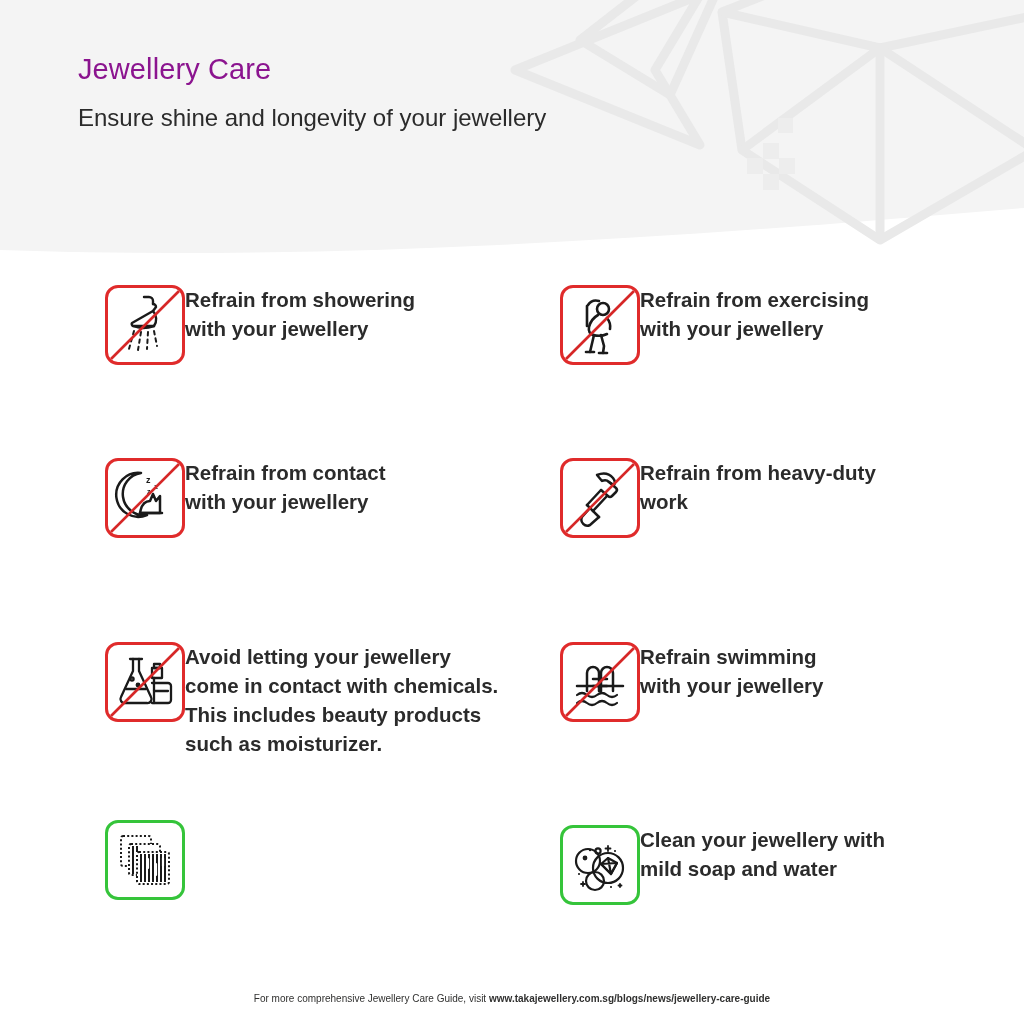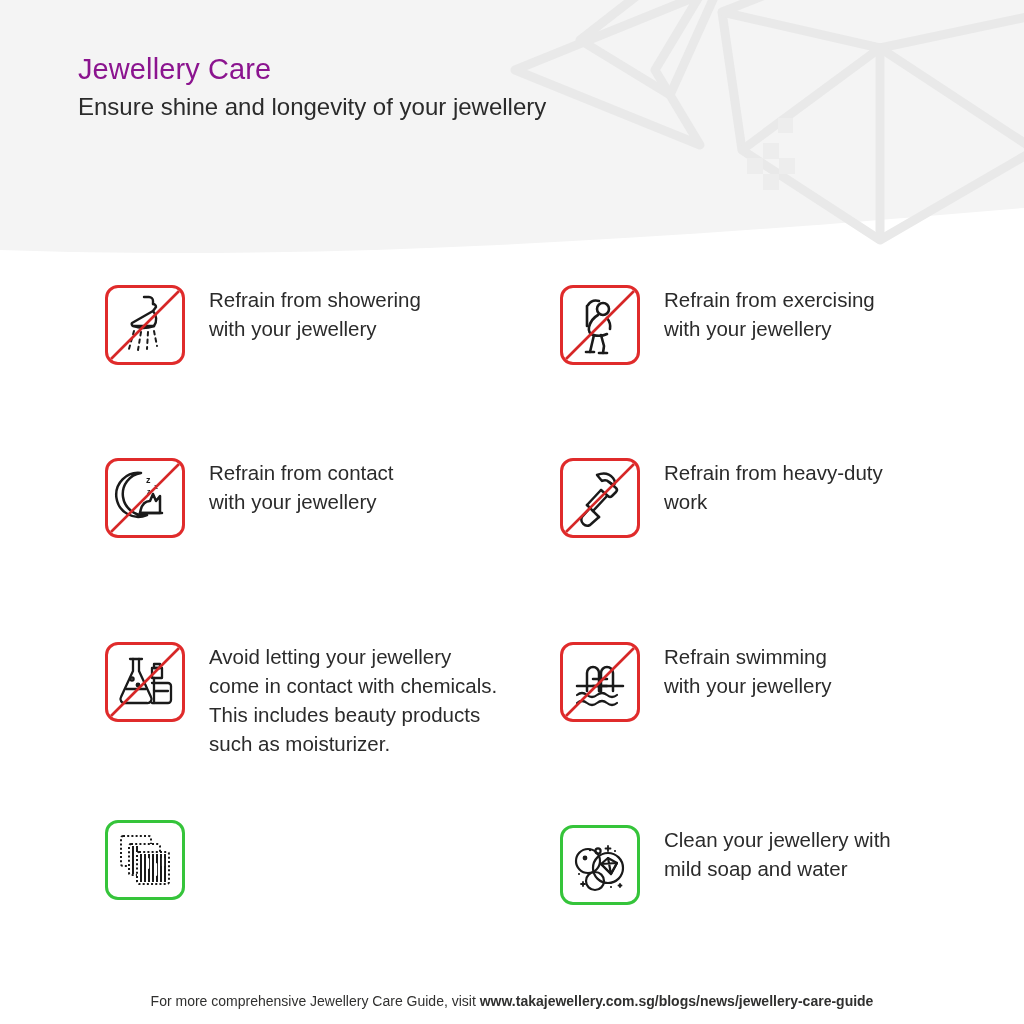--- a/index.html
+++ b/index.html
@@ -46,21 +46,21 @@
     width: 700px;
   }
   .title {
     font-size: 29px;
     font-weight: normal;
     color: #8b148f;
     letter-spacing: 0.1px;
     line-height: 1.2;
   }
   .subtitle {
-    margin-top: 4px;
+    margin-top: 15px;
     font-size: 24px;
     font-weight: 400;
     color: #2b2b2b;
     line-height: 1.3;
   }
 
   
   .grid {
     position: absolute;
     left: 0;
@@ -84,33 +84,32 @@
     overflow: hidden;
     flex: 0 0 auto;
   }
   .icon-box.good { border-color: #35c43a; }
   .icon-box svg { position: absolute; left: 0; top: 0; }
 
   .item-text {
     font-size: 20.5px;
     line-height: 29px;
     color: #2b2b2b;
-    font-weight: 400;
-    padding-left: 24px;
+    font-weight: 700;
     white-space: pre-line;
   }
 
   
   .footer {
     position: absolute;
     left: 0;
     top: 992px;
     width: 1024px;
     text-align: center;
-    font-size: 14px;
+    font-size: 10px;
     color: #30302f;
     line-height: 1.3;
   }
   .footer .url { font-weight: bold; }
 </style>
 </head>
 <body>
 
 <div id="page">
 

